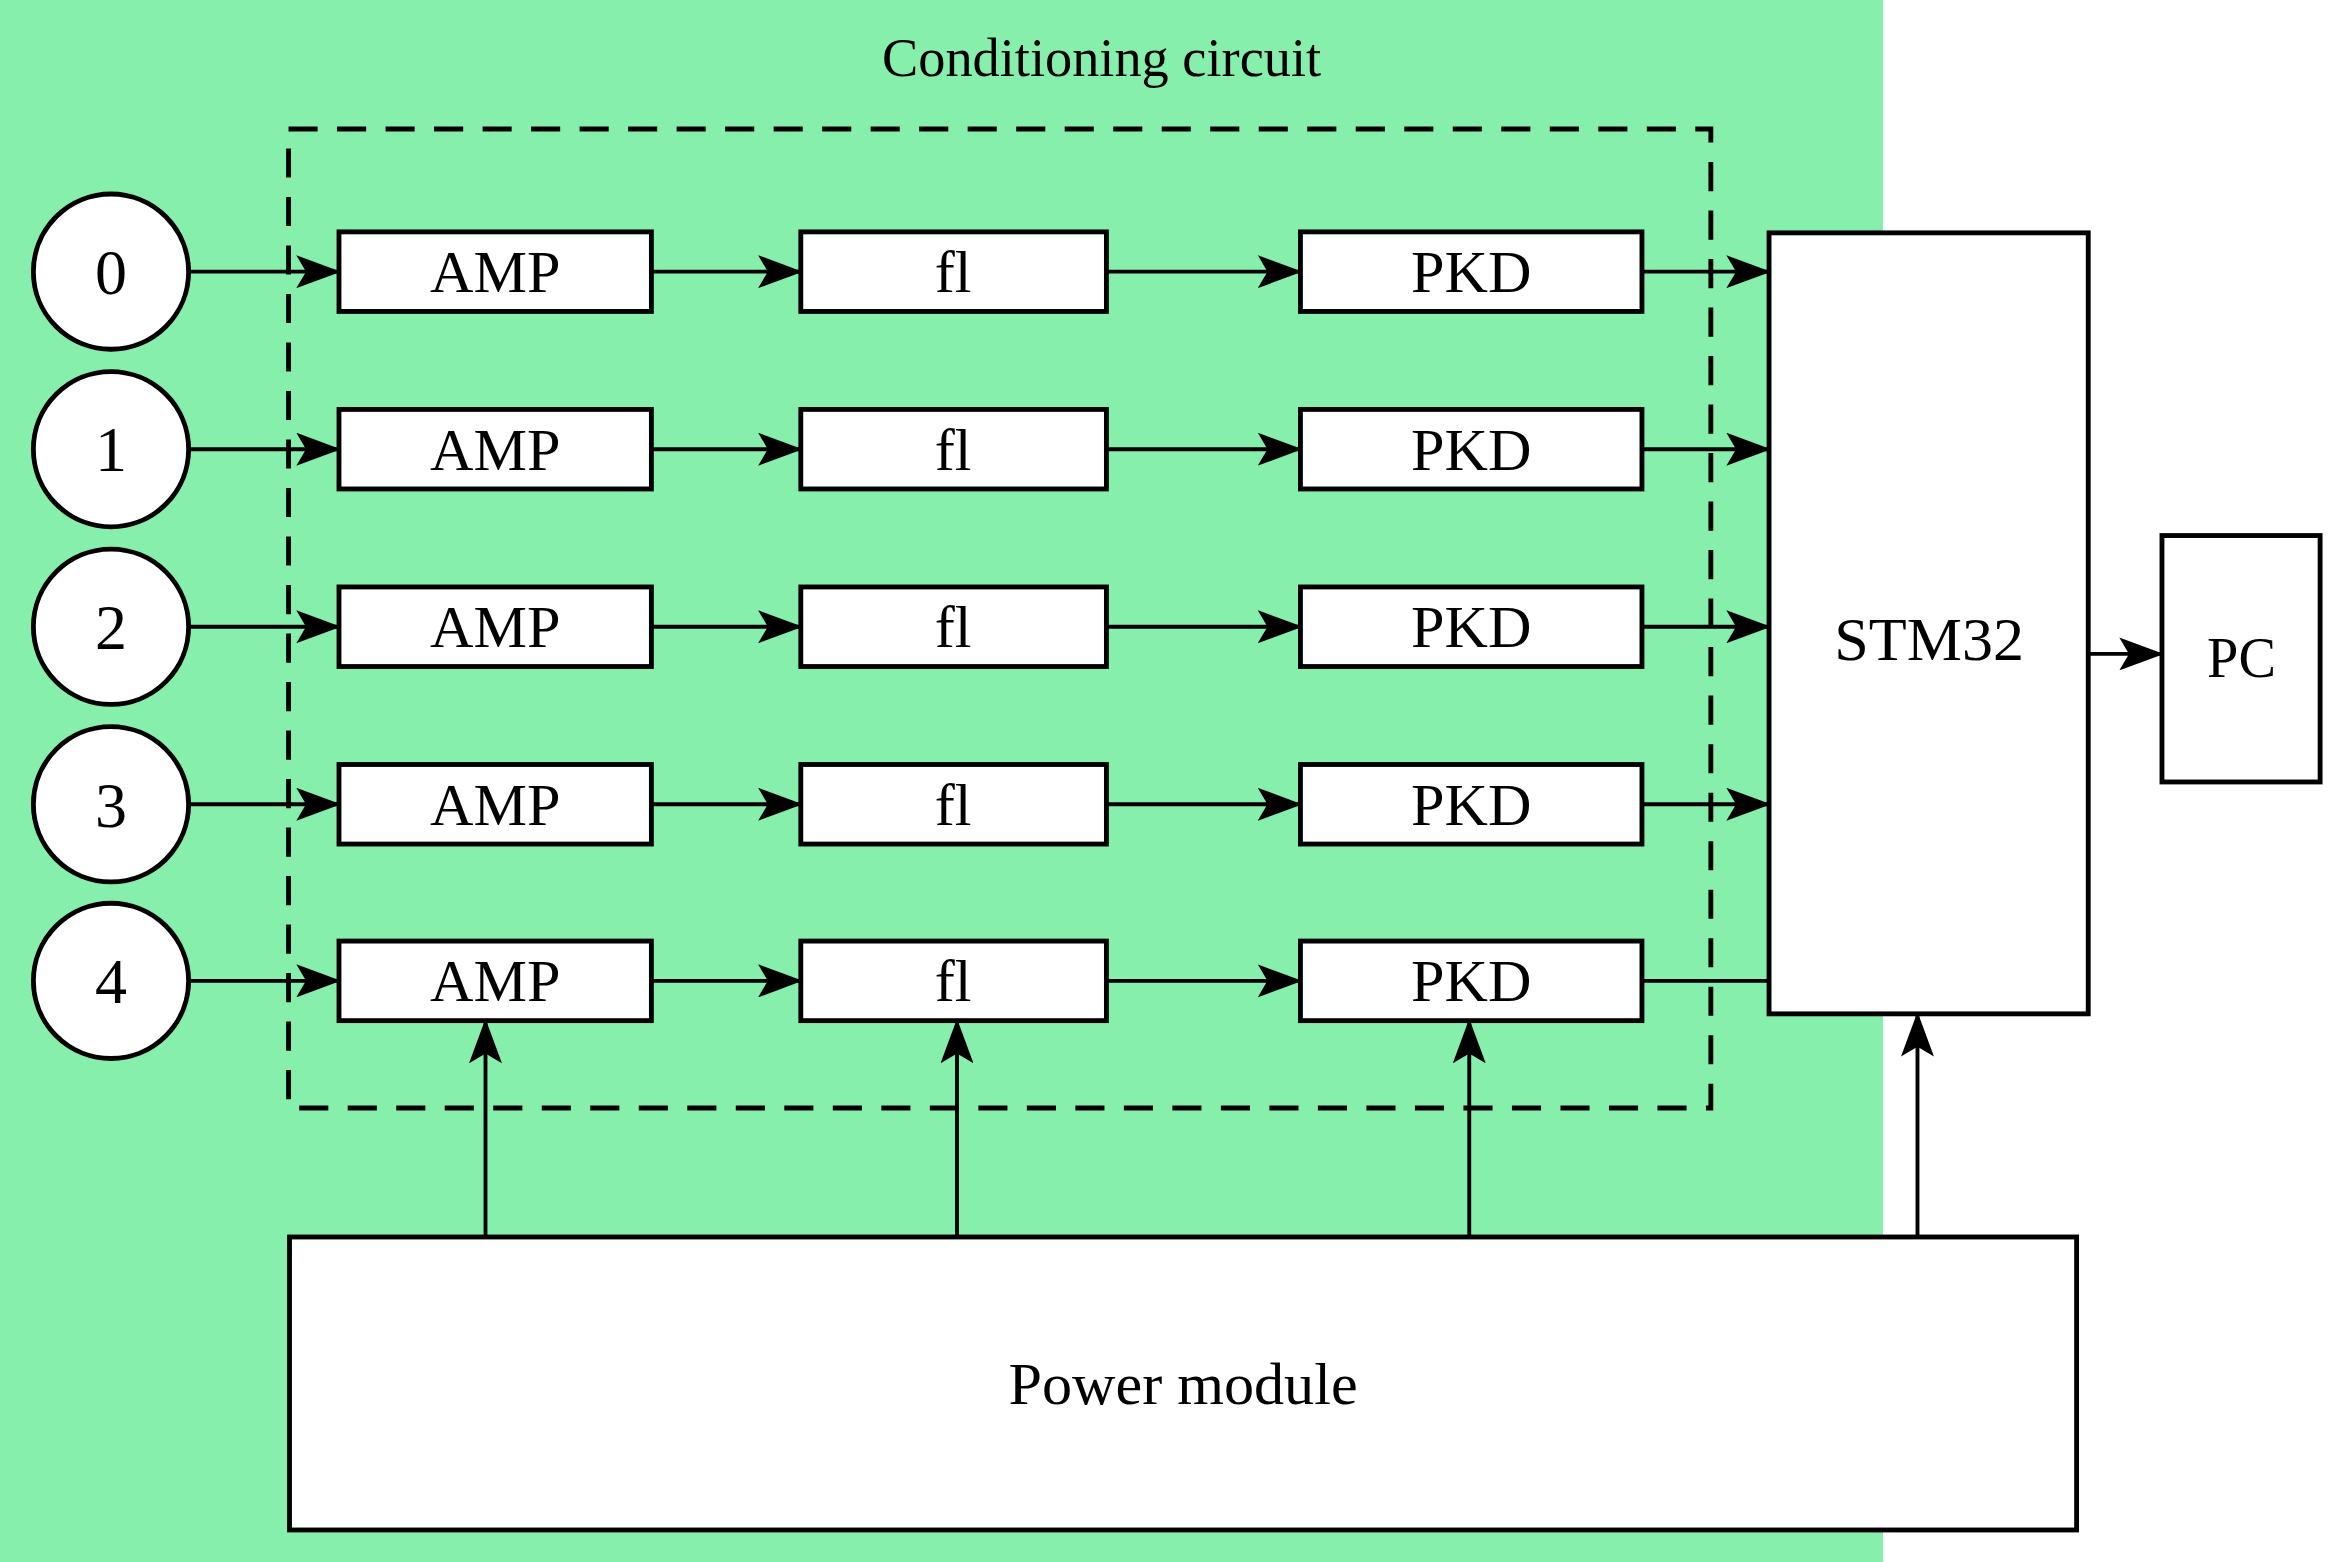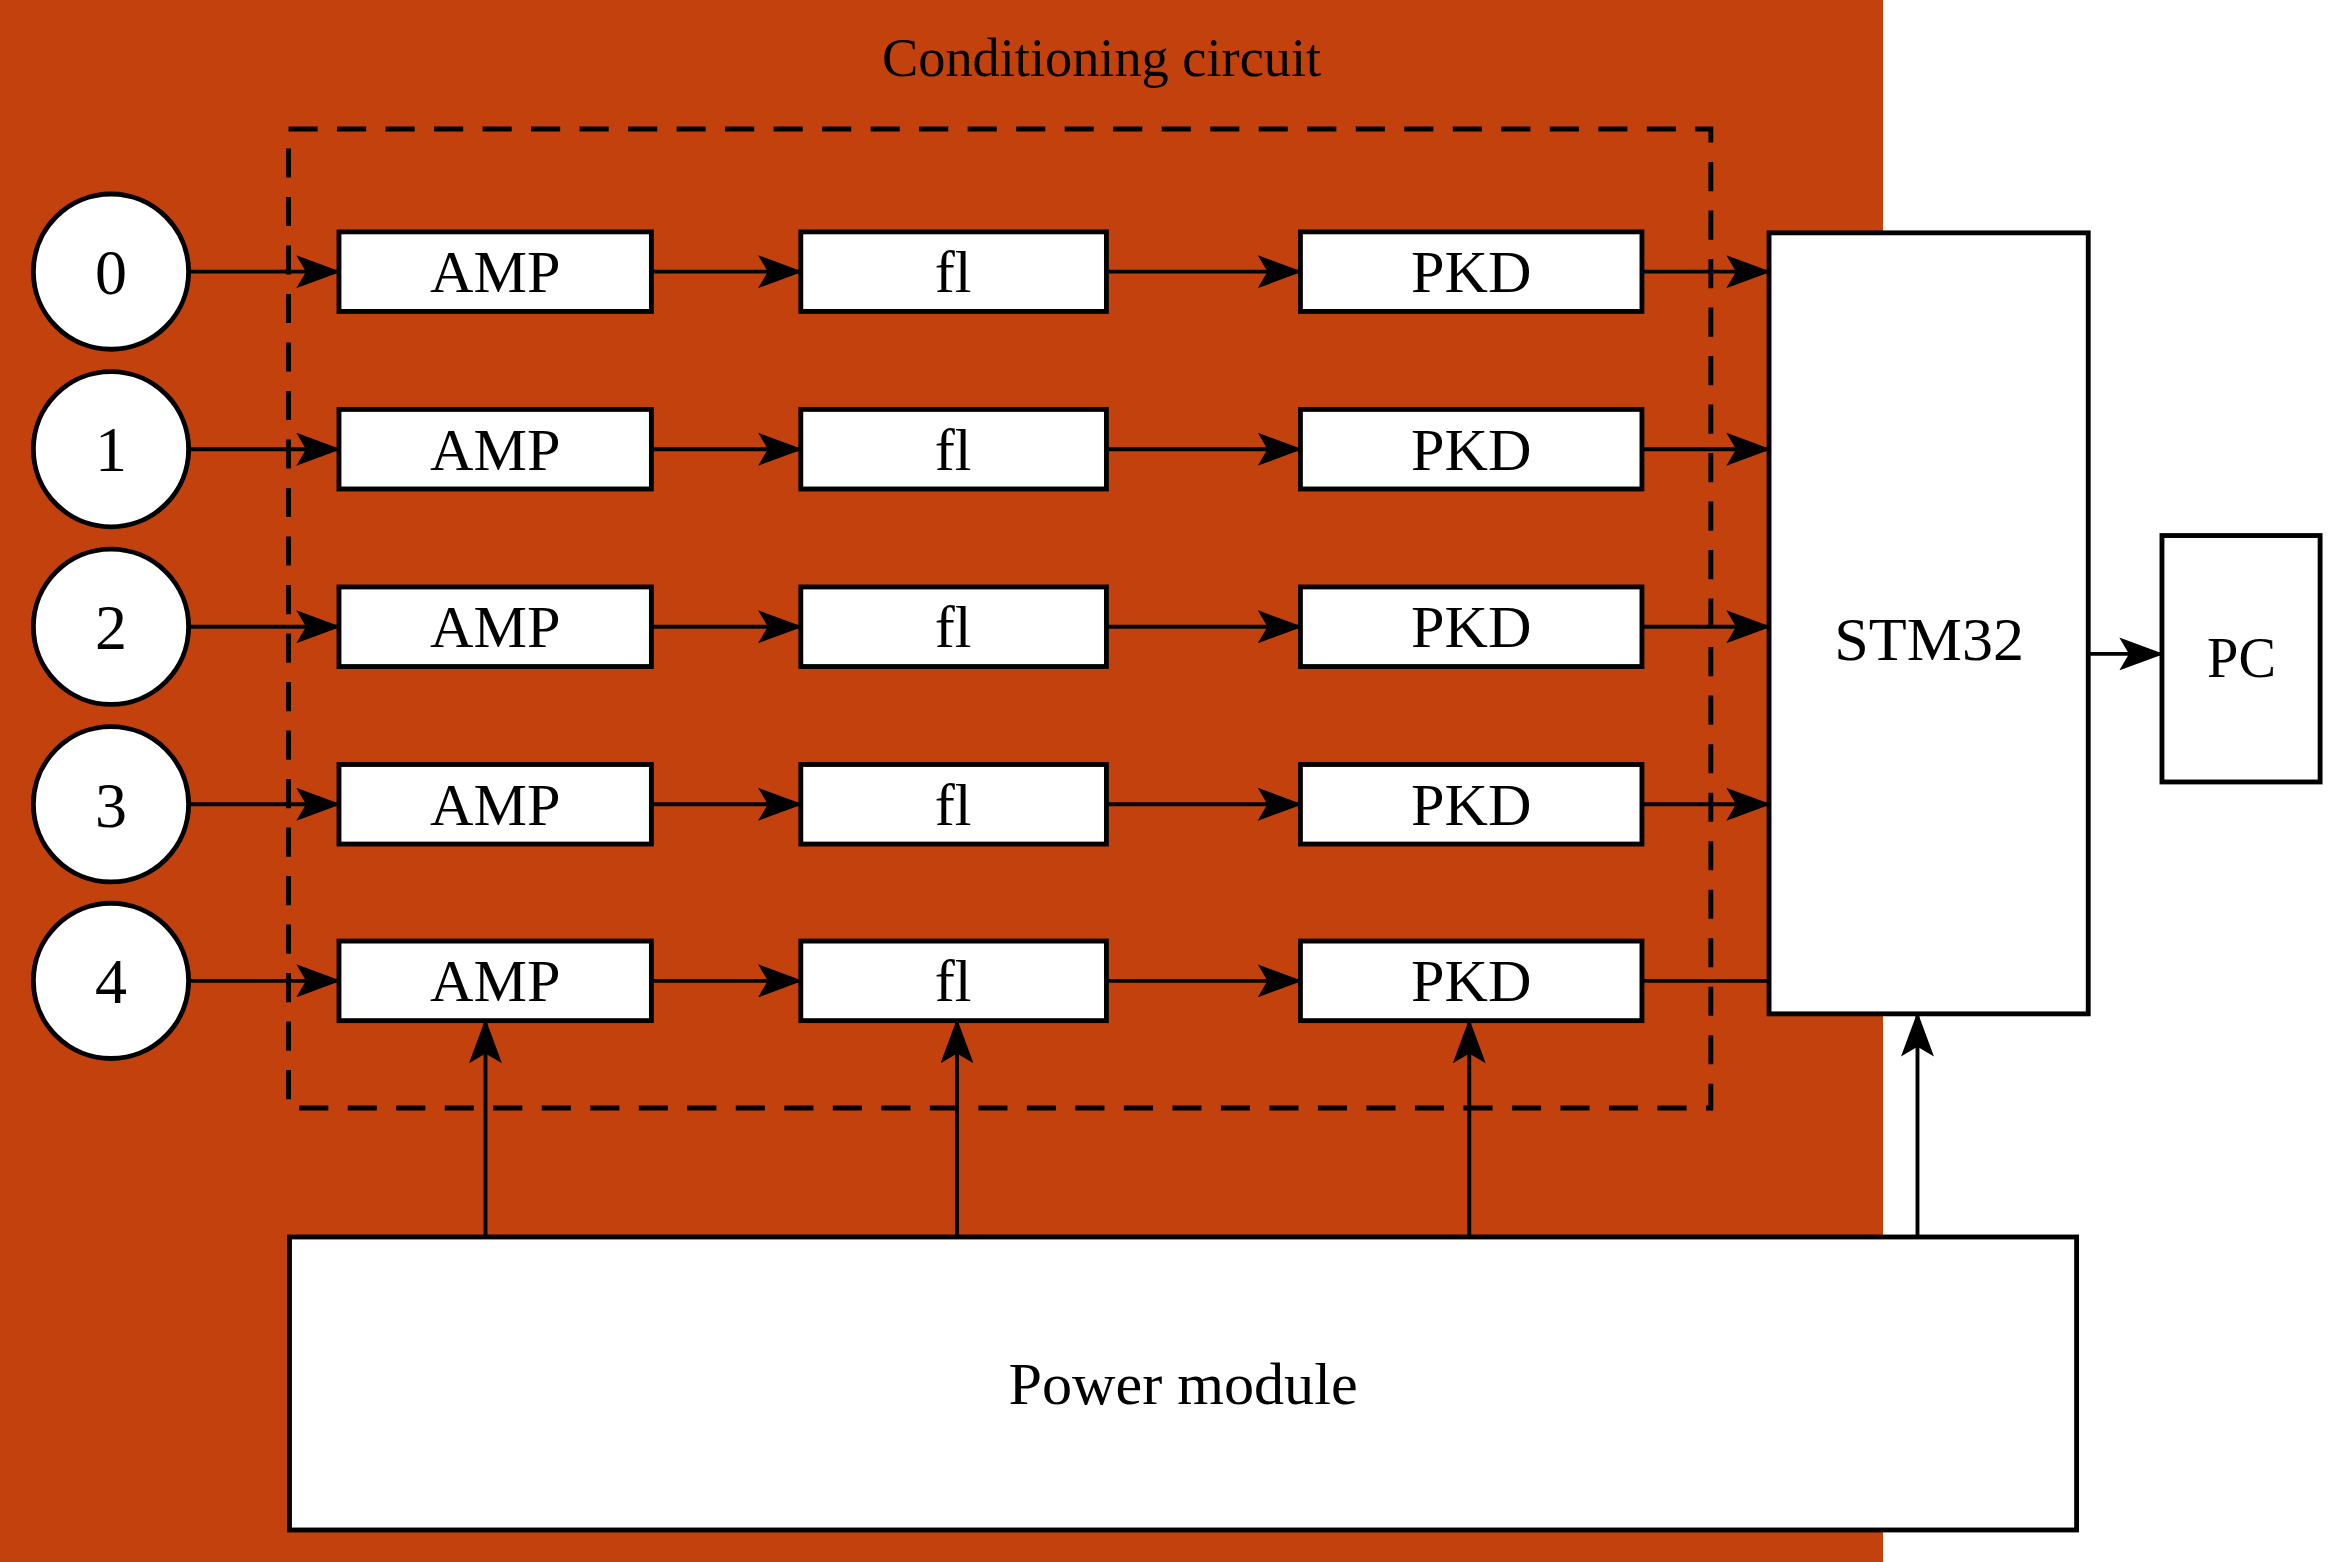--- a/index.html
+++ b/index.html
@@ -4,21 +4,21 @@
 <style>
   html, body {
     margin: 0;
     padding: 0;
     background: #ffffff;
   }
   .stage {
     width: 1883px;
     height: 1562px;
     position: relative;
-    background: #c2410c;
+    background: #86efac;
   }
   svg {
     display: block;
     font-family: "Liberation Serif", "DejaVu Serif", serif;
   }
   .shape {
     fill: #ffffff;
     stroke: #000000;
     stroke-width: 5;
   }

